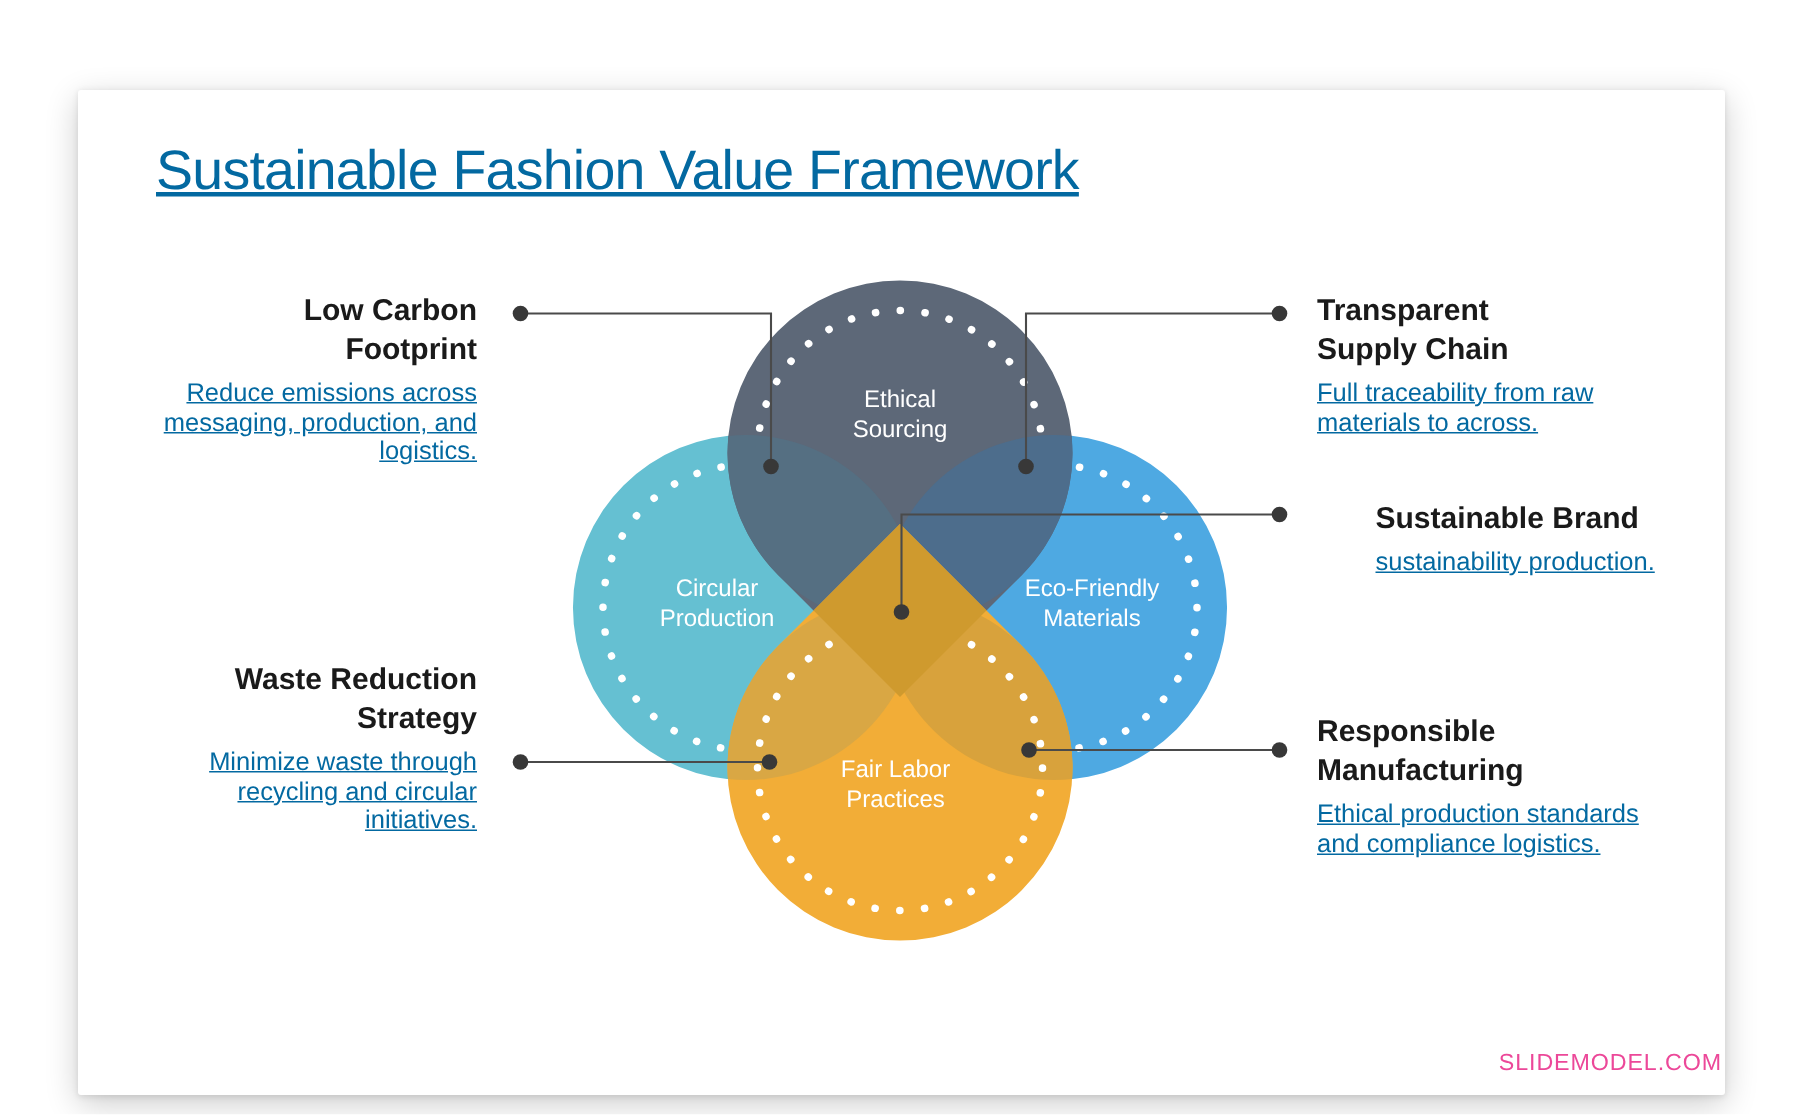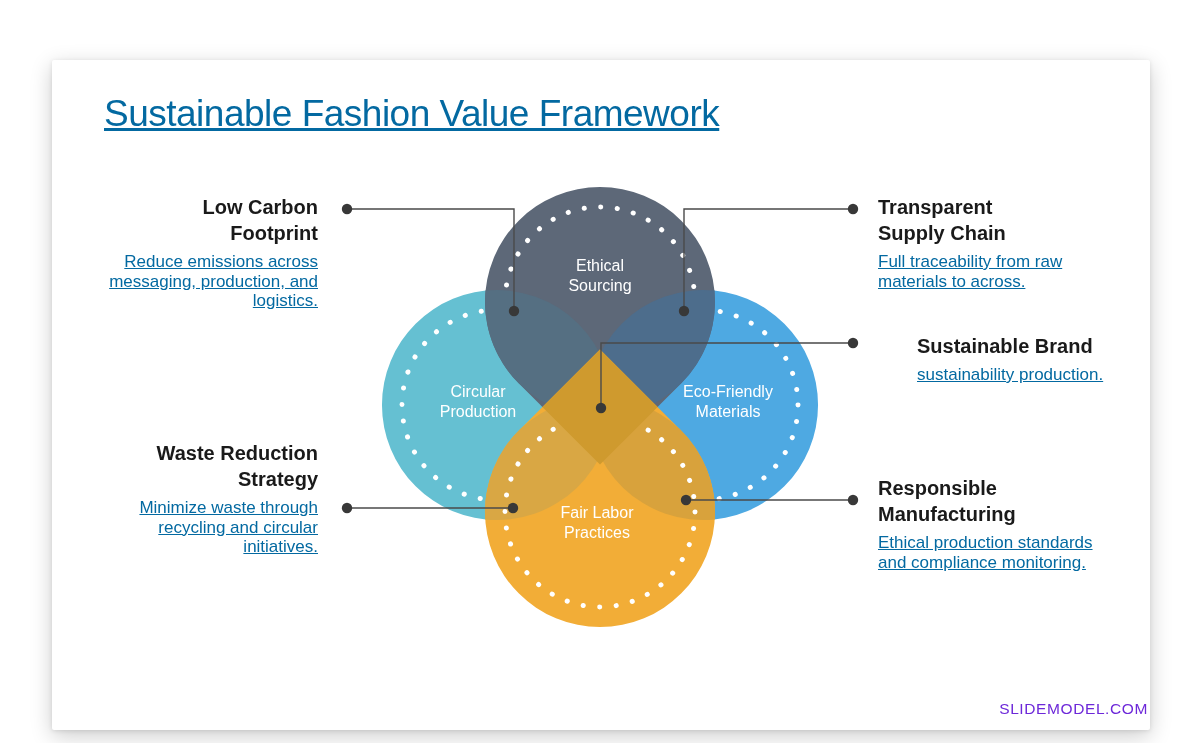--- a/index.html
+++ b/index.html
@@ -13,21 +13,21 @@
   .callout{position:absolute;}
   .callout .hline{font-size:20px;font-weight:bold;color:#1a1a1a;line-height:26px;}
   .callout .desc{margin-top:6px;}
   .callout .dline{font-size:17px;color:#0369a1;line-height:19.5px;text-decoration:underline;}
   .align-right{text-align:right;}
   .co-low-carbon{left:98px;top:194px;width:220px;}
   .co-transparent{left:878px;top:194px;width:240px;}
   .co-brand{left:878px;top:333px;width:250px;margin-left:39px;}
   .co-waste{left:98px;top:440px;width:220px;}
   .co-responsible{left:878px;top:460px;width:250px;margin-top:15px;}
-  .footer-brand{position:absolute;right:52px;top:700px;font-size:15.5px;color:#6d28d9;
+  .footer-brand{position:absolute;right:52px;top:700px;font-size:15.5px;color:#ec4899;
                 letter-spacing:0.6px;text-align:center;}
   svg{display:block;}
   .venn-label{font-size:16px;fill:#ffffff;text-anchor:middle;}
 </style>
 </head>
 <body>
 
 <div class="stage">
   <div class="slide-card"></div>
 
@@ -142,18 +142,18 @@
       <div class="dline">recycling and circular</div>
       <div class="dline">initiatives.</div>
     </div>
   </div>
 
   <div class="callout co-responsible">
     <div class="hline">Responsible</div>
     <div class="hline">Manufacturing</div>
     <div class="desc">
       <div class="dline">Ethical production standards</div>
-      <div class="dline">and compliance monitoring.</div>
+      <div class="dline">and compliance logistics.</div>
     </div>
   </div>
 
   <div class="footer-brand">SLIDEMODEL.COM</div>
 </div>
 
 </body></html>

